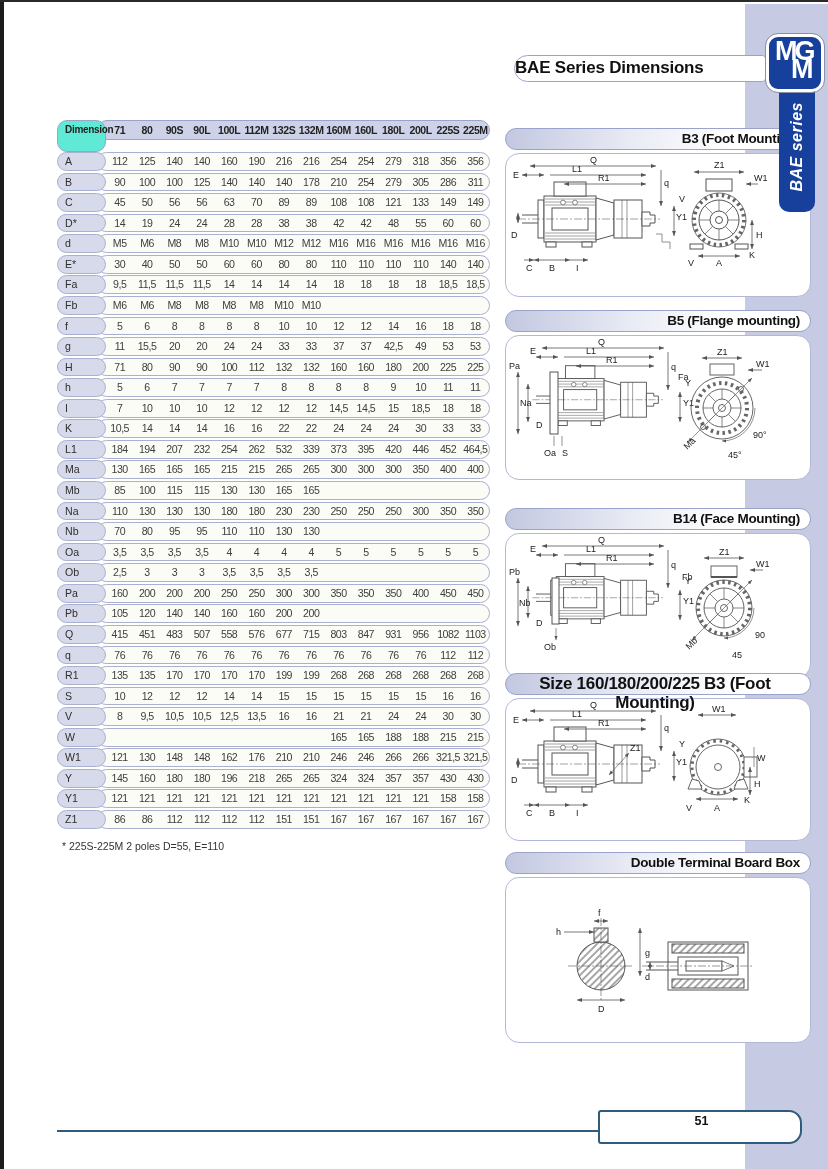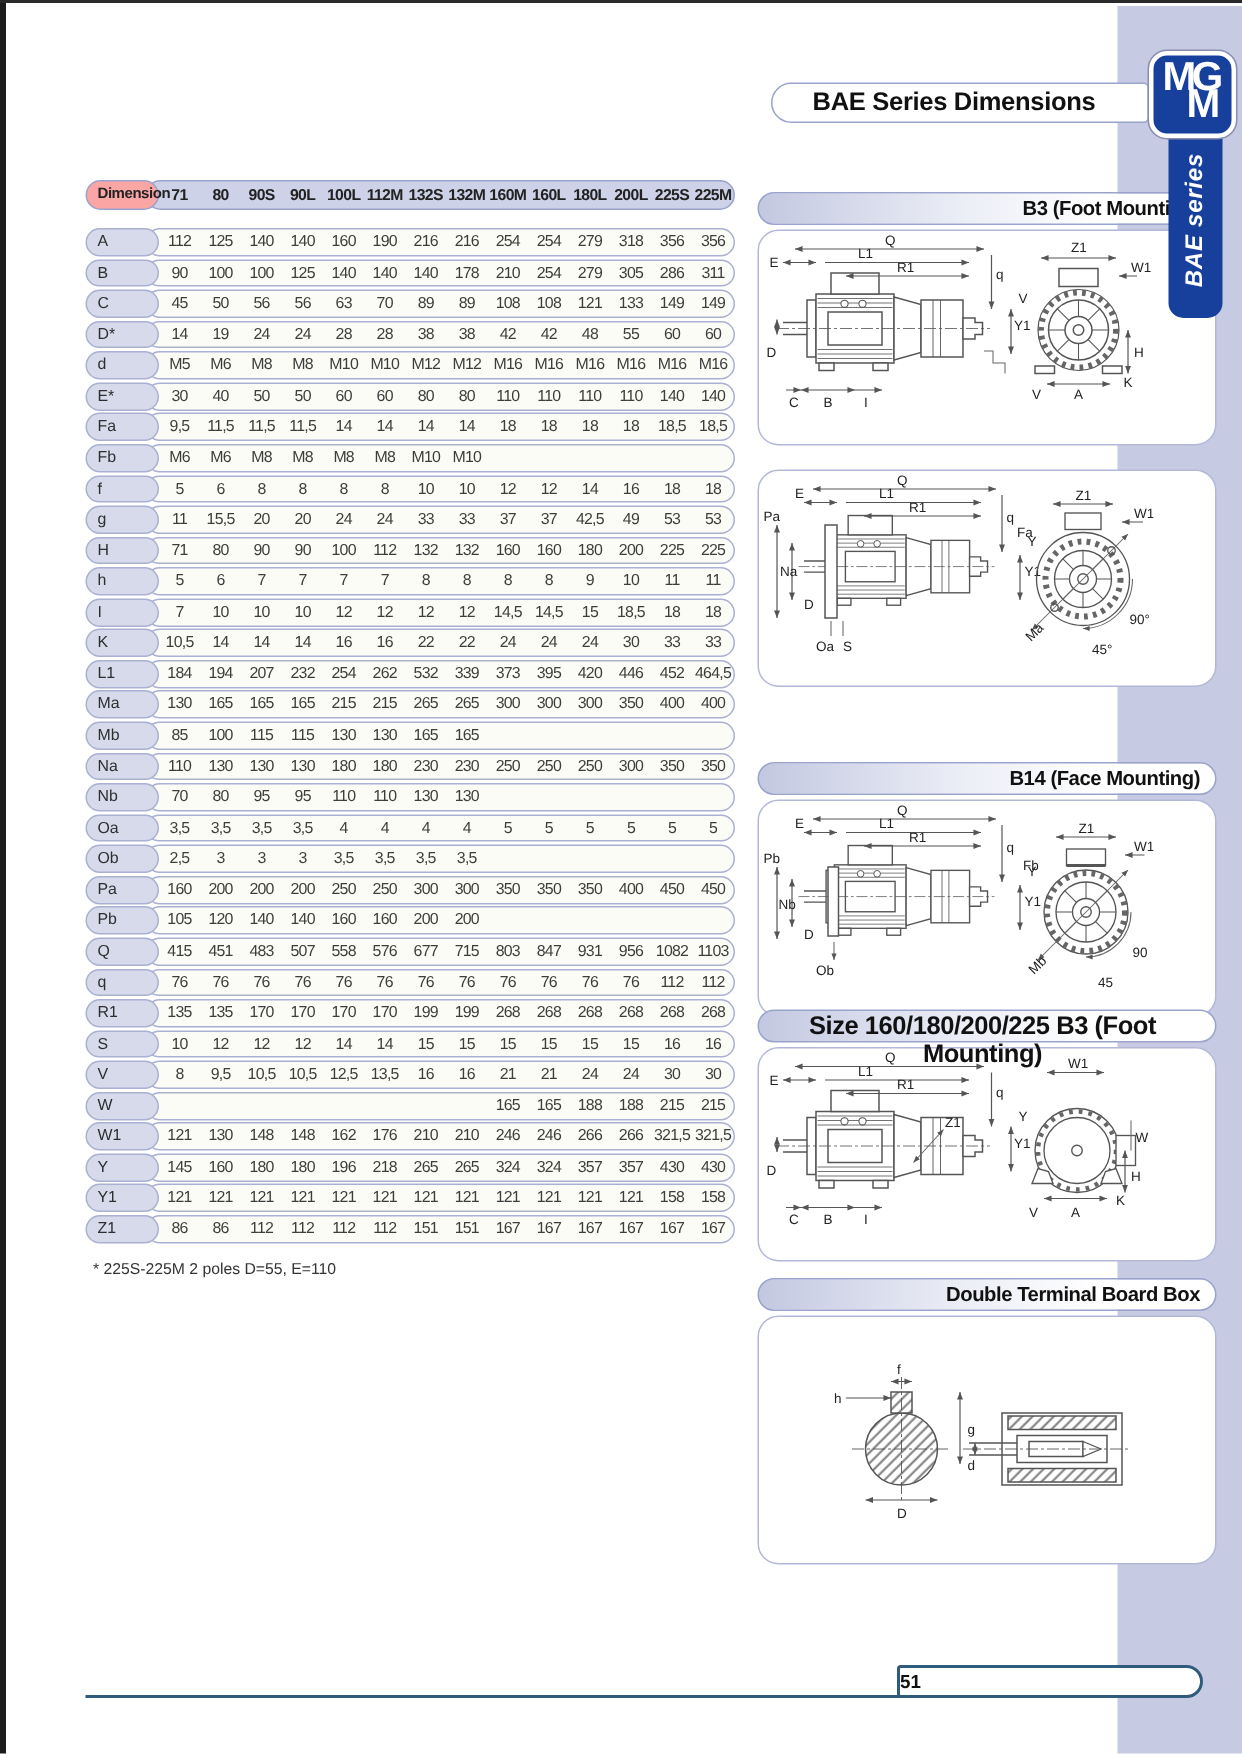--- a/index.html
+++ b/index.html
@@ -8,21 +8,21 @@
     font-family:"Liberation Sans",sans-serif;color:#333;overflow:hidden;
     border-top:2px solid #2a2a2a;box-sizing:border-box;
   }
   .left-edge{position:absolute;left:0;top:0;width:4px;height:1169px;background:#1c1c1c;}
   .band{position:absolute;left:745px;top:2px;width:83px;height:1167px;background:#c6cae2;}
 
   
   .title-pill{
     position:absolute;left:514px;top:53px;width:252px;height:27px;background:#fff;
     border:1.5px solid #9aa3cc;border-radius:15px 4px 4px 15px;box-sizing:border-box;
-    font-weight:bold;font-size:17px;color:#111;text-align:center;line-height:24px;
+    font-weight:bold;font-size:17px;color:#111;text-align:left;line-height:24px;
     padding-right:8px;letter-spacing:-0.2px;z-index:3;
   }
   .logo{
     position:absolute;left:766px;top:32px;width:58px;height:58px;background:#16409c;
     border:3px solid #fff;outline:1px solid #8a8fae;border-radius:12px;box-sizing:border-box;
     z-index:4;color:#fff;font-weight:bold;overflow:hidden;
   }
   .logo .l1{font-size:27px;line-height:24px;letter-spacing:-3px;margin:2px 0 0 6px;}
   .logo .l2{font-size:27px;line-height:20px;letter-spacing:-1px;margin:-4px 0 0 22px;}
   .series-tab{
@@ -37,21 +37,21 @@
   
   .tbl{position:absolute;left:57px;top:118px;width:433px;}
   .t-head{position:relative;height:20px;margin-bottom:12px;}
   .t-head-band{
     position:absolute;left:40px;right:0;top:0;height:20px;background:#ced2e8;
     border:1px solid #9aa3cc;border-radius:10px;box-sizing:border-box;
     display:flex;padding-left:8px;
   }
   .t-head-band .th{flex:1;text-align:center;font-weight:bold;font-size:10.5px;line-height:18px;color:#222;letter-spacing:-0.4px;}
   .t-label-cap{
-    position:absolute;left:0;top:0;width:49px;height:20px;background:#fca5a5;
+    position:absolute;left:0;top:0;width:49px;height:32px;background:#5eead4;
     border:1px solid #9aa3cc;border-radius:10px;box-sizing:border-box;z-index:2;
     font-weight:bold;font-size:10px;line-height:18px;padding-left:7px;color:#222;letter-spacing:-0.3px;
   }
   #t-rows .t-row{position:relative;height:18.8px;margin-bottom:1.78px;}
   .t-vals{
     position:absolute;left:40px;right:0;top:0;height:18.8px;background:#fcfcf6;
     border:1px solid #a9b0d2;border-radius:10px;box-sizing:border-box;display:flex;padding-left:8px;
   }
   .t-vals .td{flex:1;text-align:center;font-size:10.6px;line-height:17px;color:#3d3d3d;letter-spacing:-0.5px;}
   .t-rl{
@@ -74,23 +74,23 @@
     margin-top:3px;background:#fff;border:1px solid #b3b8d8;border-radius:14px;
     box-sizing:border-box;overflow:hidden;
   }
   svg text.dl{font-family:"Liberation Sans",sans-serif;font-size:9px;fill:#222;}
   svg .thin{stroke:#666;stroke-width:0.7;fill:none;}
   svg .dim{stroke:#555;stroke-width:0.8;fill:none;}
 
   
   .footer-line{position:absolute;left:57px;top:1128px;width:545px;height:2px;background:#2f5b7c;}
   .page-pill{
-    position:absolute;left:598px;top:1108px;width:204px;height:22px;background:#fff;
+    position:absolute;left:598px;top:1108px;width:204px;height:34px;background:#fff;
     border:2px solid #2f5b7c;border-radius:3px 13px 13px 3px;box-sizing:border-box;
-    font-weight:bold;font-size:12.5px;line-height:18px;text-align:left;padding-right:34px;color:#111;z-index:3;
+    font-weight:bold;font-size:12.5px;line-height:18px;text-align:center;padding-right:34px;color:#111;z-index:3;padding-left:37px;
   }
 </style>
 </head>
 <body>
 
 <div class="left-edge"></div>
 <div class="band"></div>
 
 <svg width="0" height="0" style="position:absolute" aria-hidden="true">
 <defs>
@@ -851,20 +851,21 @@
       <text class="dl" x="248" y="27">W1</text>
       <text class="dl" x="250" y="84">H</text>
       <text class="dl" x="243" y="104">K</text>
       <text class="dl" x="182" y="112">V</text>
       <text class="dl" x="210" y="112">A</text>
     </svg>
   </div>
 </div>
 
 <div class="section" style="top:308px">
+  <div class="sec-pill">B5 (Flange mounting)</div>
   <div class="panel" style="height:145px">
     <svg width="263" height="143" viewBox="0 0 263 143">
       <g transform="translate(30,26) scale(0.92)">
           <use href="#motor-side"></use>
         </g>
       <rect x="44" y="36" width="8" height="62" fill="#fff" stroke="#555" stroke-width="1"></rect>
       <g class="dim">
         <line x1="36" y1="12" x2="158" y2="12" marker-start="url(#arr)" marker-end="url(#arr)"></line>
         <line x1="30" y1="21" x2="52" y2="21" marker-start="url(#arr)" marker-end="url(#arr)"></line>
         <line x1="58" y1="21" x2="148" y2="21" marker-end="url(#arr)"></line>

